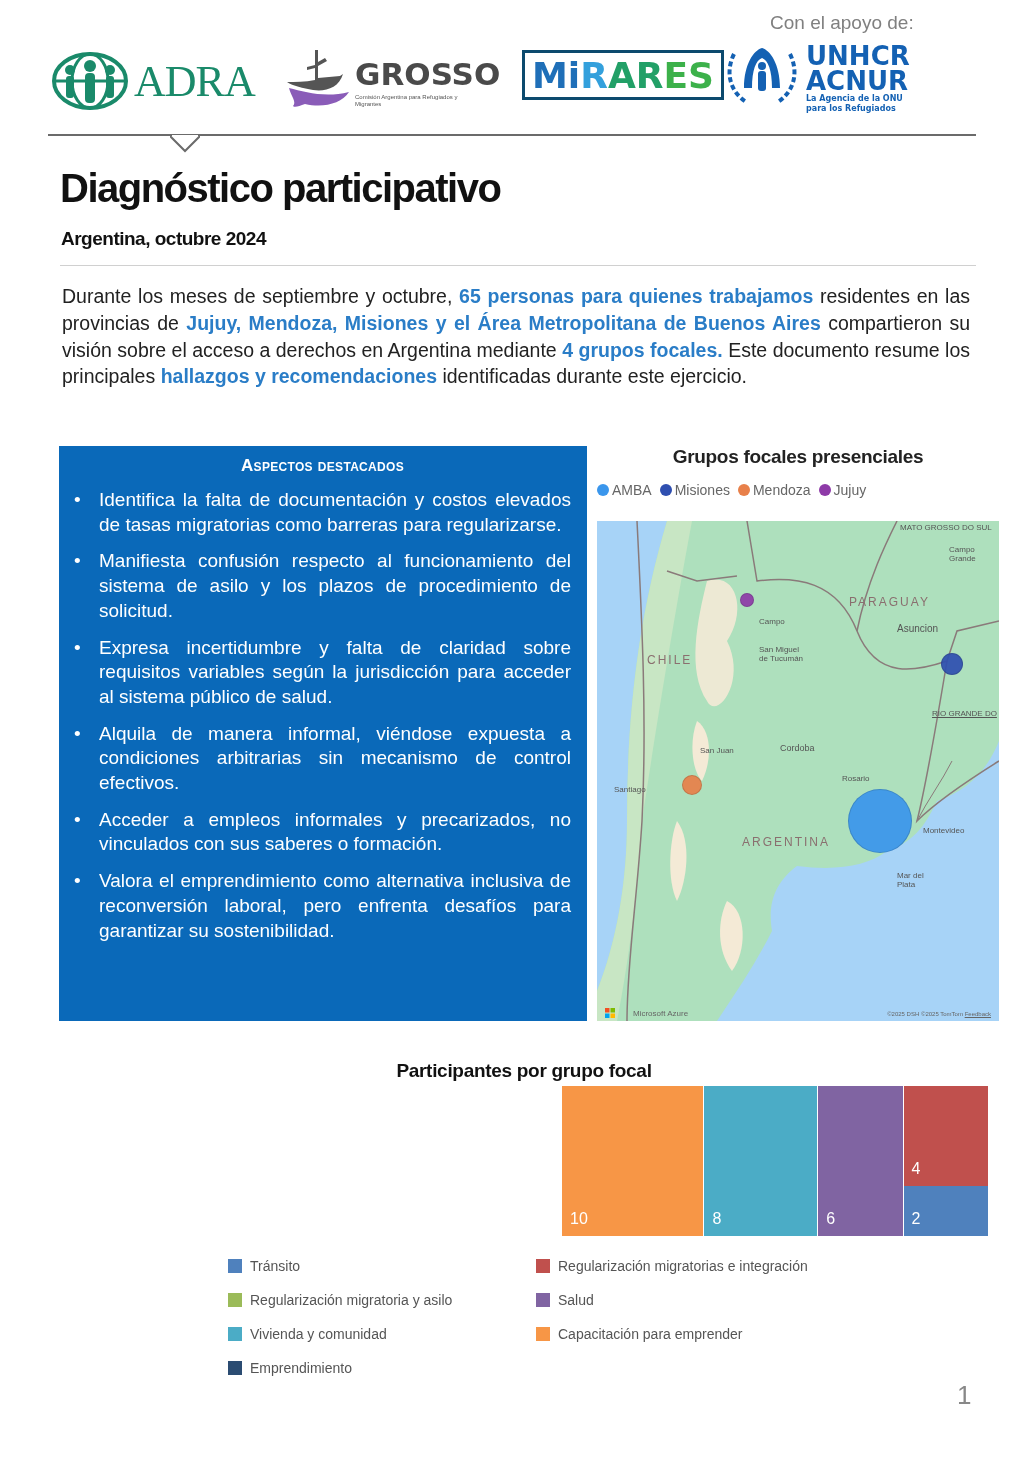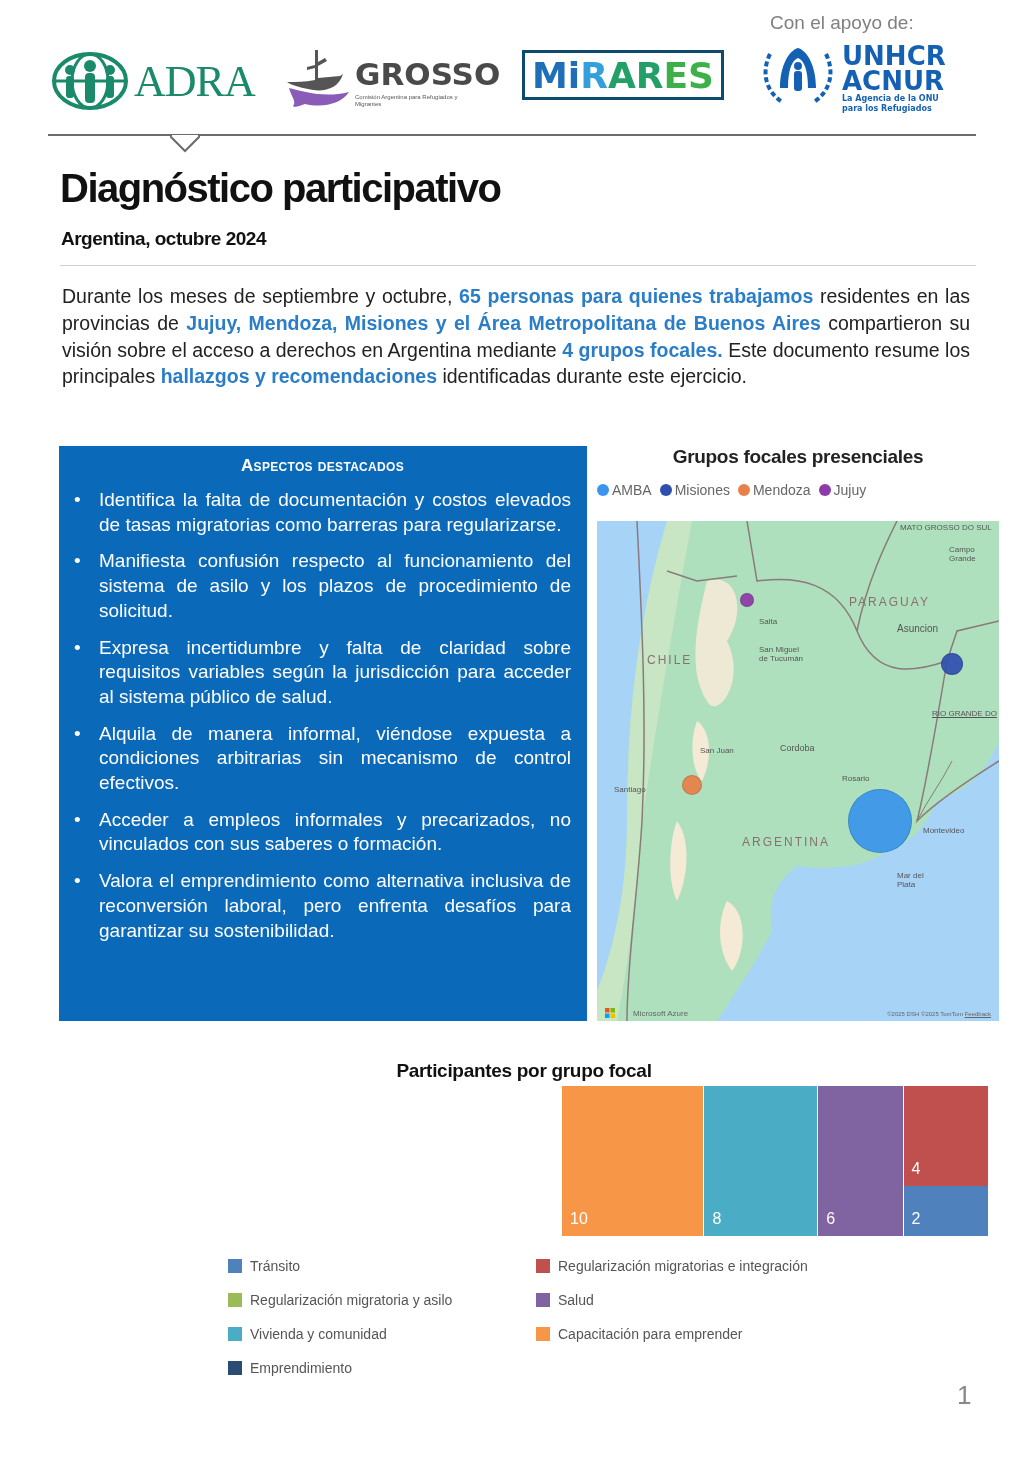--- a/index.html
+++ b/index.html
@@ -7,21 +7,21 @@
   .abs{position:absolute;}
   
   .support{left:770px;top:12px;font-size:19px;color:#808080;}
   .adra{left:52px;top:52px;display:flex;align-items:center;}
   .adra-text{font-family:"Liberation Serif",serif;font-size:44px;color:#1a8a6a;letter-spacing:-1px;margin-left:6px;}
   .caref{left:285px;top:48px;display:flex;align-items:flex-start;}
   .caref-text{font-family:"DejaVu Sans",sans-serif;font-weight:bold;font-size:31px;color:#4a4a4a;margin-top:8px;}
   .caref-sub{font-size:6px;color:#555;line-height:7px;width:130px;margin-top:2px;}
   .mirares{left:522px;top:50px;width:202px;height:50px;border:3px solid #0c4a6e;box-sizing:border-box;display:flex;align-items:center;justify-content:center;font-family:"DejaVu Sans",sans-serif;font-weight:bold;font-size:36px;letter-spacing:0px;}
   .m1{color:#1f6fb8;}.m2{color:#33a0dc;}.m3{color:#22a067;}.m4{color:#3cb14a;}
-  .unhcr{left:760px;top:44px;display:flex;align-items:flex-start;}
+  .unhcr{left:724px;top:44px;display:flex;align-items:flex-start;}
   .unhcr-names{margin-left:6px;color:#1461b3;font-family:"DejaVu Sans",sans-serif;font-weight:bold;font-size:26px;line-height:25px;}
   .unhcr-sub{font-size:8px;line-height:10px;font-weight:bold;color:#1461b3;}
   .hline{left:48px;top:134px;width:928px;height:2px;background:#6b6b6b;}
   .notch{left:170px;top:135px;}
   .title{left:60px;top:166px;font-size:40px;font-weight:bold;letter-spacing:-1.5px;color:#111;}
   .subtitle{left:61px;top:228px;font-size:19px;font-weight:bold;letter-spacing:-0.5px;color:#111;}
   .hline2{left:60px;top:265px;width:916px;height:1px;background:#d0d0d0;}
   .intro{left:62px;top:283px;width:908px;font-size:19.5px;line-height:26.8px;text-align:justify;color:#222;}
   .intro .hl{color:#2a7dc7;font-weight:bold;}
   
@@ -163,21 +163,21 @@
     <path d="M320 300 C330 280 345 260 355 240" fill="none" stroke="#8a7a7a" stroke-width="1"></path>
     <path d="M70 50 L100 60 L140 55" fill="none" stroke="#8a7a7a" stroke-width="1.5"></path>
   </svg>
   <div class="country" style="left:50px;top:132px;">CHILE</div>
   <div class="country" style="left:252px;top:74px;">PARAGUAY</div>
   <div class="country" style="left:145px;top:314px;">ARGENTINA</div>
   <div class="maplabel" style="left:303px;top:2px;">MATO GROSSO DO SUL</div>
   <div class="maplabel" style="left:352px;top:24px;width:40px;">Campo Grande</div>
   <div class="maplabel" style="left:300px;top:102px;font-size:10px;">Asuncion</div>
   <div class="maplabel" style="left:335px;top:188px;text-decoration:underline;">RIO GRANDE DO</div>
-  <div class="maplabel" style="left:162px;top:96px;">Salta</div>
+  <div class="maplabel" style="left:162px;top:96px;">Campo</div>
   <div class="maplabel" style="left:162px;top:124px;width:50px;">San Miguel de Tucumán</div>
   <div class="maplabel" style="left:103px;top:225px;">San Juan</div>
   <div class="maplabel" style="left:183px;top:222px;font-size:9px;">Cordoba</div>
   <div class="maplabel" style="left:245px;top:253px;">Rosario</div>
   <div class="maplabel" style="left:17px;top:264px;">Santiago</div>
   <div class="maplabel" style="left:326px;top:305px;">Montevideo</div>
   <div class="maplabel" style="left:300px;top:350px;width:30px;">Mar del Plata</div>
   <div id="map-bubbles">
       <div style="position: absolute; left: 251px; top: 268px; width: 64px; height: 64px; border-radius: 50%; background: rgb(58, 150, 236); opacity: 0.92; border: 1px solid rgba(0, 0, 0, 0.15); box-sizing: border-box;"></div>
       <div style="position: absolute; left: 344px; top: 132px; width: 22px; height: 22px; border-radius: 50%; background: rgb(47, 79, 176); opacity: 0.92; border: 1px solid rgba(0, 0, 0, 0.15); box-sizing: border-box;"></div>

